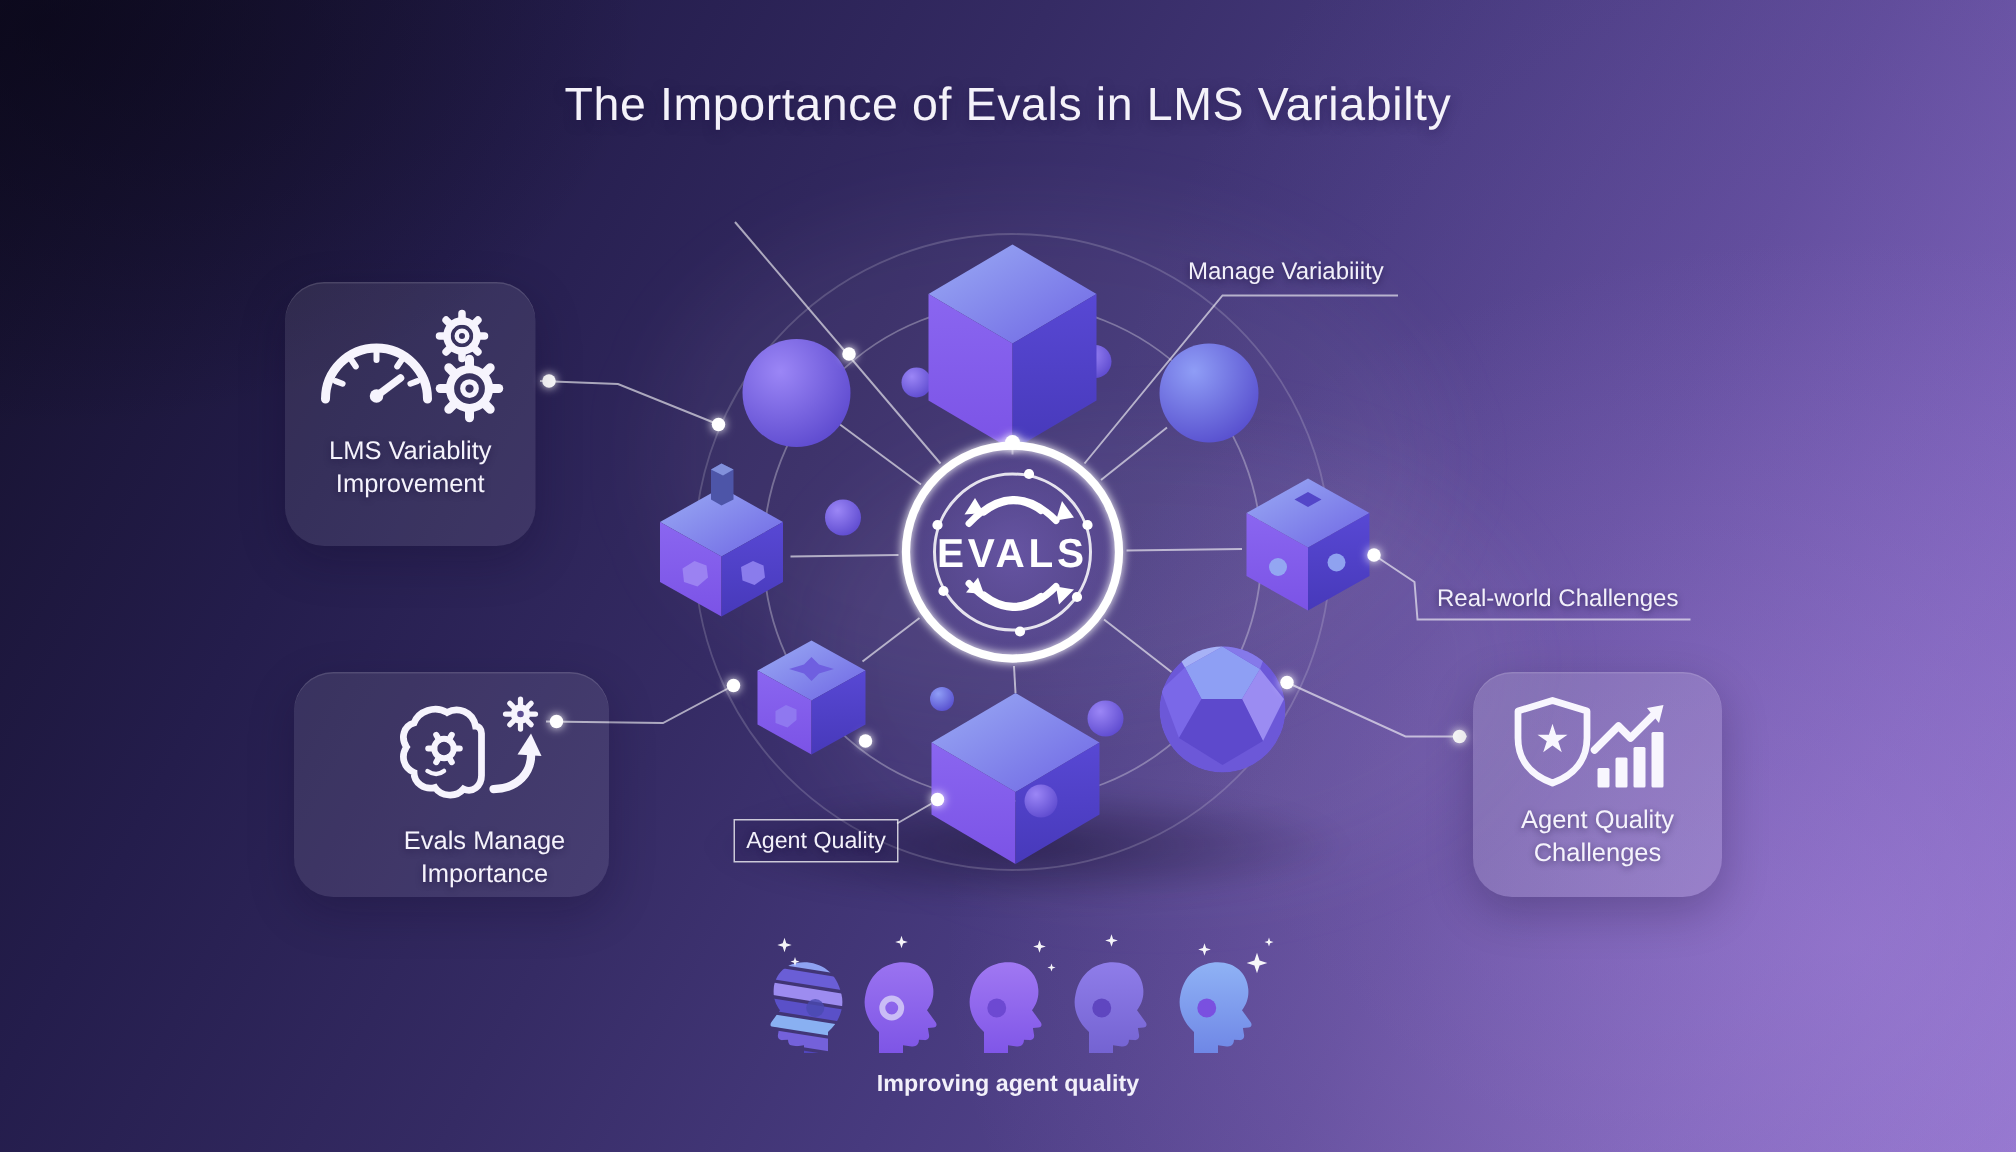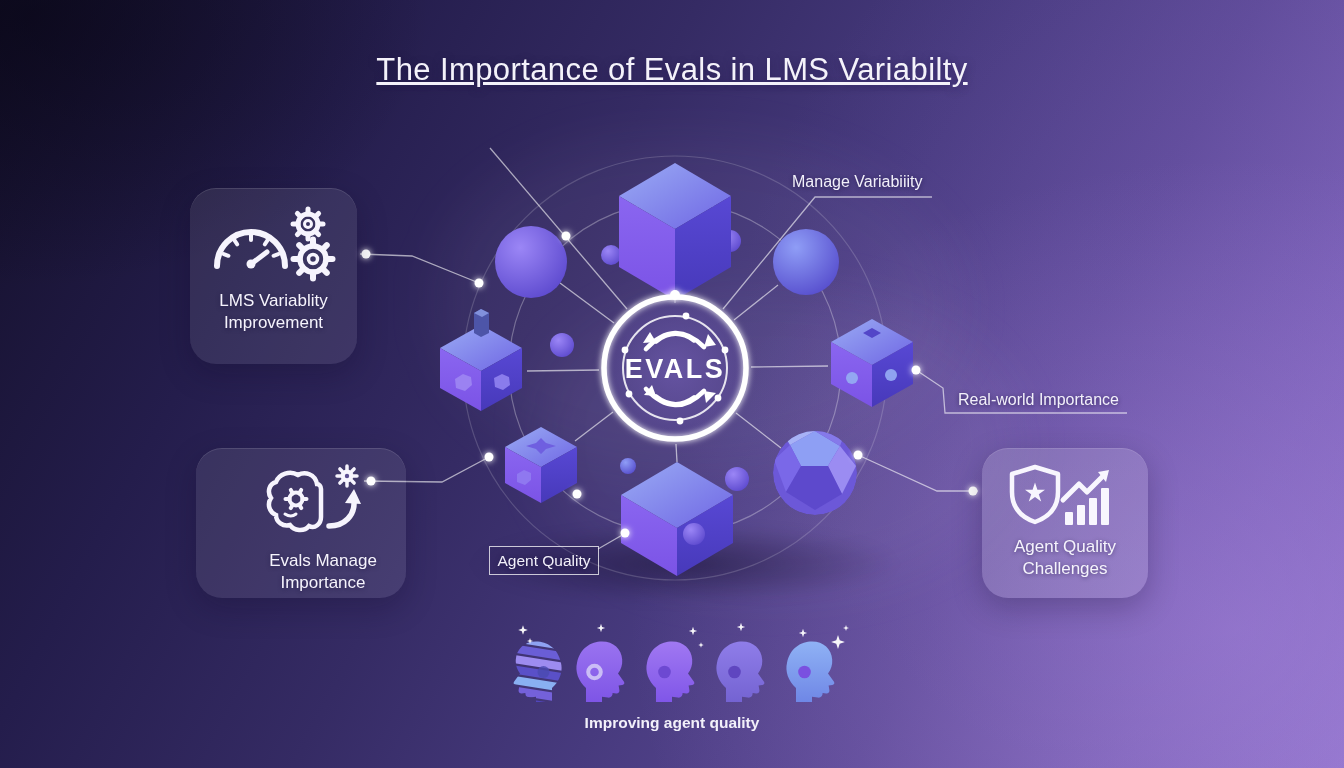--- a/index.html
+++ b/index.html
@@ -10,21 +10,20 @@
       radial-gradient(620px 420px at 2% 2%, rgba(6,4,18,0.55), rgba(6,4,18,0) 65%),
       radial-gradient(980px 760px at 92% 82%, rgba(176,140,230,0.38), rgba(176,140,230,0) 62%),
       radial-gradient(1100px 900px at 104% 42%, rgba(130,100,200,0.30), rgba(130,100,200,0) 60%),
       linear-gradient(118deg,#130f28 0%, #241d4c 22%, #352b64 40%, #473a7e 56%, #5d4a96 72%, #7a61b4 87%, #8f73c9 100%);
   }
   .abs{position:absolute;}
   .title{
     left:0;right:0;top:52px;text-align:center;
     font-size:31px;font-weight:500;letter-spacing:.4px;color:#f4f2fa;
     text-shadow:0 2px 8px rgba(30,18,70,.55);
-    text-decoration:underline;
   }
   .blob{border-radius:46% 54% 52% 48%;background:rgba(226,216,252,.05);filter:blur(28px);}
   .blob1{left:440px;top:140px;width:520px;height:330px;}
   .blob2{left:540px;top:290px;width:480px;height:300px;}
   .diagram-shadow{left:470px;top:524px;width:430px;height:80px;
     background:radial-gradient(ellipse at center, rgba(16,10,40,.5) 0%, rgba(16,10,40,0) 70%);
     filter:blur(6px);}
   .card{
     border-radius:26px;background:rgba(255,255,255,.085);
     box-shadow:0 10px 30px rgba(15,8,40,.25), inset 0 1px 0 rgba(255,255,255,.12);
@@ -215,21 +214,21 @@
         <path d="M704,347 L708,334 L716,345 Z" fill="#ffffff" stroke="none"></path>
         <path d="M656,342 L650,332 L643,343 Z" fill="#ffffff" stroke="none"></path>
         <path d="M704,391 L716,393 L706,403 Z" fill="#ffffff" stroke="none"></path>
         <path d="M656,396 L644,395 L652,385 Z" fill="#ffffff" stroke="none"></path>
       </g>
       <text class="evals" x="675" y="378" text-anchor="middle">EVALS</text>
     </g>
   </svg>
 
   <div class="abs callout co-manage">Manage Variabiiity</div>
-  <div class="abs callout co-real">Real-world Importance</div>
+  <div class="abs callout co-real">Real-world Challenges</div>
   <div class="abs callout co-agent">Agent Quality</div>
 
   <div class="abs card card-1">
     <svg class="card-icon" width="134" height="84" viewBox="0 0 134 84" fill="none" stroke="#f6f4fd" stroke-linecap="round">
       <path d="M10,64 A34,34 0 0 1 78,64" stroke-width="6"></path>
       <g stroke-width="4">
         <path d="M21.4,53.8 L16.8,52.1"></path>
           <path d="M30.2,42.3 L27.4,38.2"></path>
         <path d="M44,38 L44,33"></path>
           <path d="M57.8,42.3 L60.6,38.2"></path>

